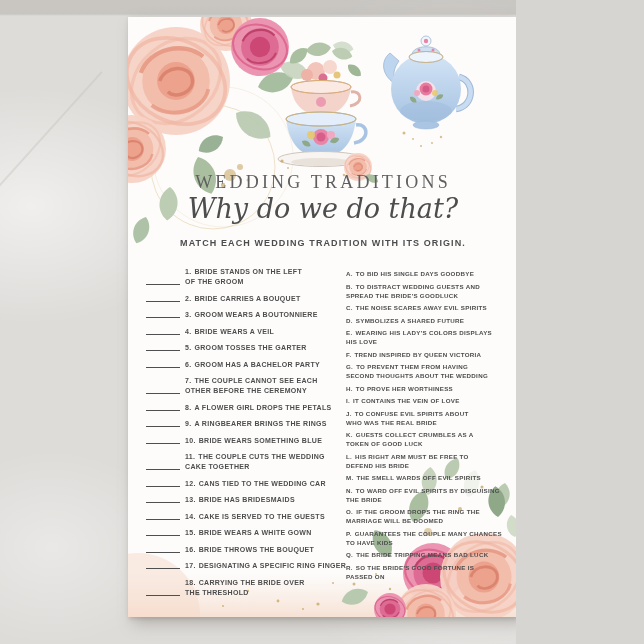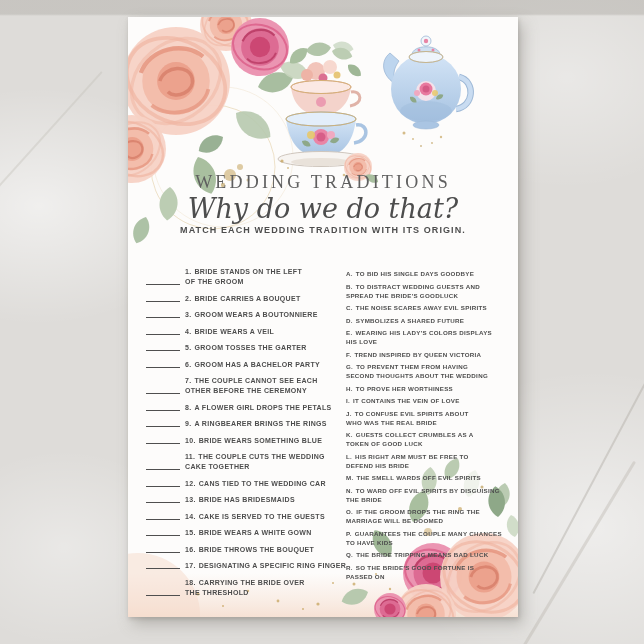--- a/index.html
+++ b/index.html
@@ -1,18 +1,18 @@
 <!DOCTYPE html>
 <html style="--title-gray: #5f5f5f; --text-gray: #4d4d4d; --accent-gold: #c09a4b; --blush-rose: #f2bba8; --magenta-rose: #d95682; --sage-green: #a9bf9f; --teacup-blue: #bcd4ed; --teacup-pink: #f4d3cb; --blush-wash: #f6e0d2; --marble-gray: #dedcd9;"><head>
 <meta charset="utf-8">
 <style>
   html,body{margin:0;padding:0;}
   body{background:#d7d5d2;font-family:"Liberation Sans",sans-serif;}
   .scene{
-    position:relative;width:644px;height:644px;overflow:hidden;
+    position:relative;width:516px;height:644px;overflow:hidden;
     background-color:#dedcd9;
     background-image:
       linear-gradient(180deg, rgba(186,183,178,.6) 0px, rgba(186,183,178,.6) 14px, rgba(0,0,0,0) 16px),
       radial-gradient(240px 170px at 6% 32%, rgba(255,255,255,.55), transparent 70%),
       radial-gradient(280px 220px at 92% 82%, rgba(255,255,255,.5), transparent 72%),
       radial-gradient(220px 160px at 88% 12%, rgba(255,255,255,.35), transparent 70%),
       radial-gradient(180px 140px at 10% 85%, rgba(255,255,255,.35), transparent 70%);
   }
   .vein{position:absolute;background:rgba(178,173,166,.45);border-radius:2px;}
   .vein.v1{left:598px;top:330px;width:2px;height:280px;transform:rotate(28deg);}
@@ -29,21 +29,21 @@
   .header{position:absolute;top:155px;left:0;right:0;text-align:center;z-index:2;}
   .title{
     font-family:"Liberation Serif",serif;font-weight:400;font-size:18px;
     letter-spacing:3.2px;color:var(--title-gray,#5f5f5f);
   }
   .subtitle{
     font-family:"DejaVu Serif",serif;font-style:italic;font-size:27px;
     color:#4d4d4d;line-height:32px;
   }
   .instruction{
-    font-size:9px;font-weight:700;letter-spacing:1.1px;
+    margin-top:13px;font-size:9px;font-weight:700;letter-spacing:1.1px;
     color:var(--text-gray,#4f4f4f);
   }
 
   .columns{position:absolute;left:18px;top:250px;width:368px;display:flex;z-index:2;}
   .col-trad{width:200px;flex:none;}
   .col-orig{flex:1;padding-top:2px;}
 
   .trad-row{
     display:flex;align-items:flex-end;margin-bottom:6.5px;
     font-size:7px;font-weight:700;letter-spacing:.32px;line-height:10px;

